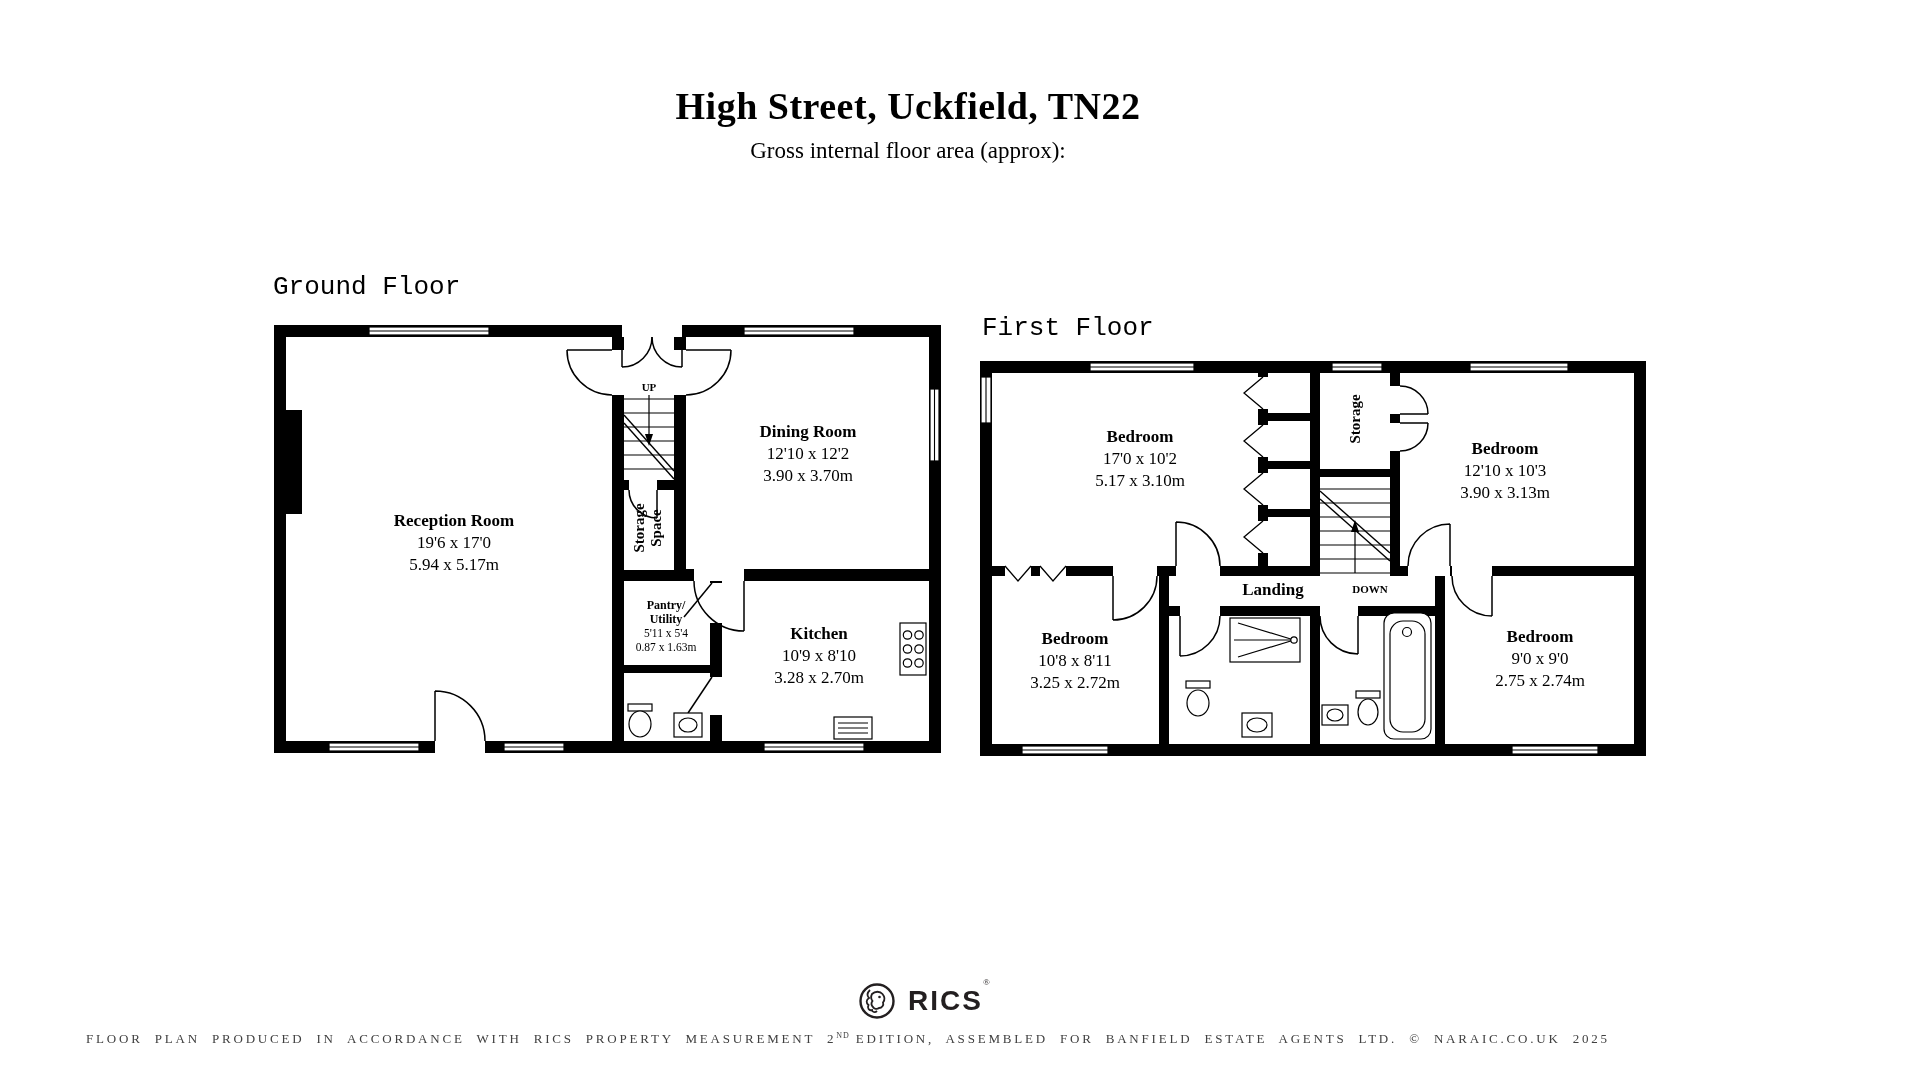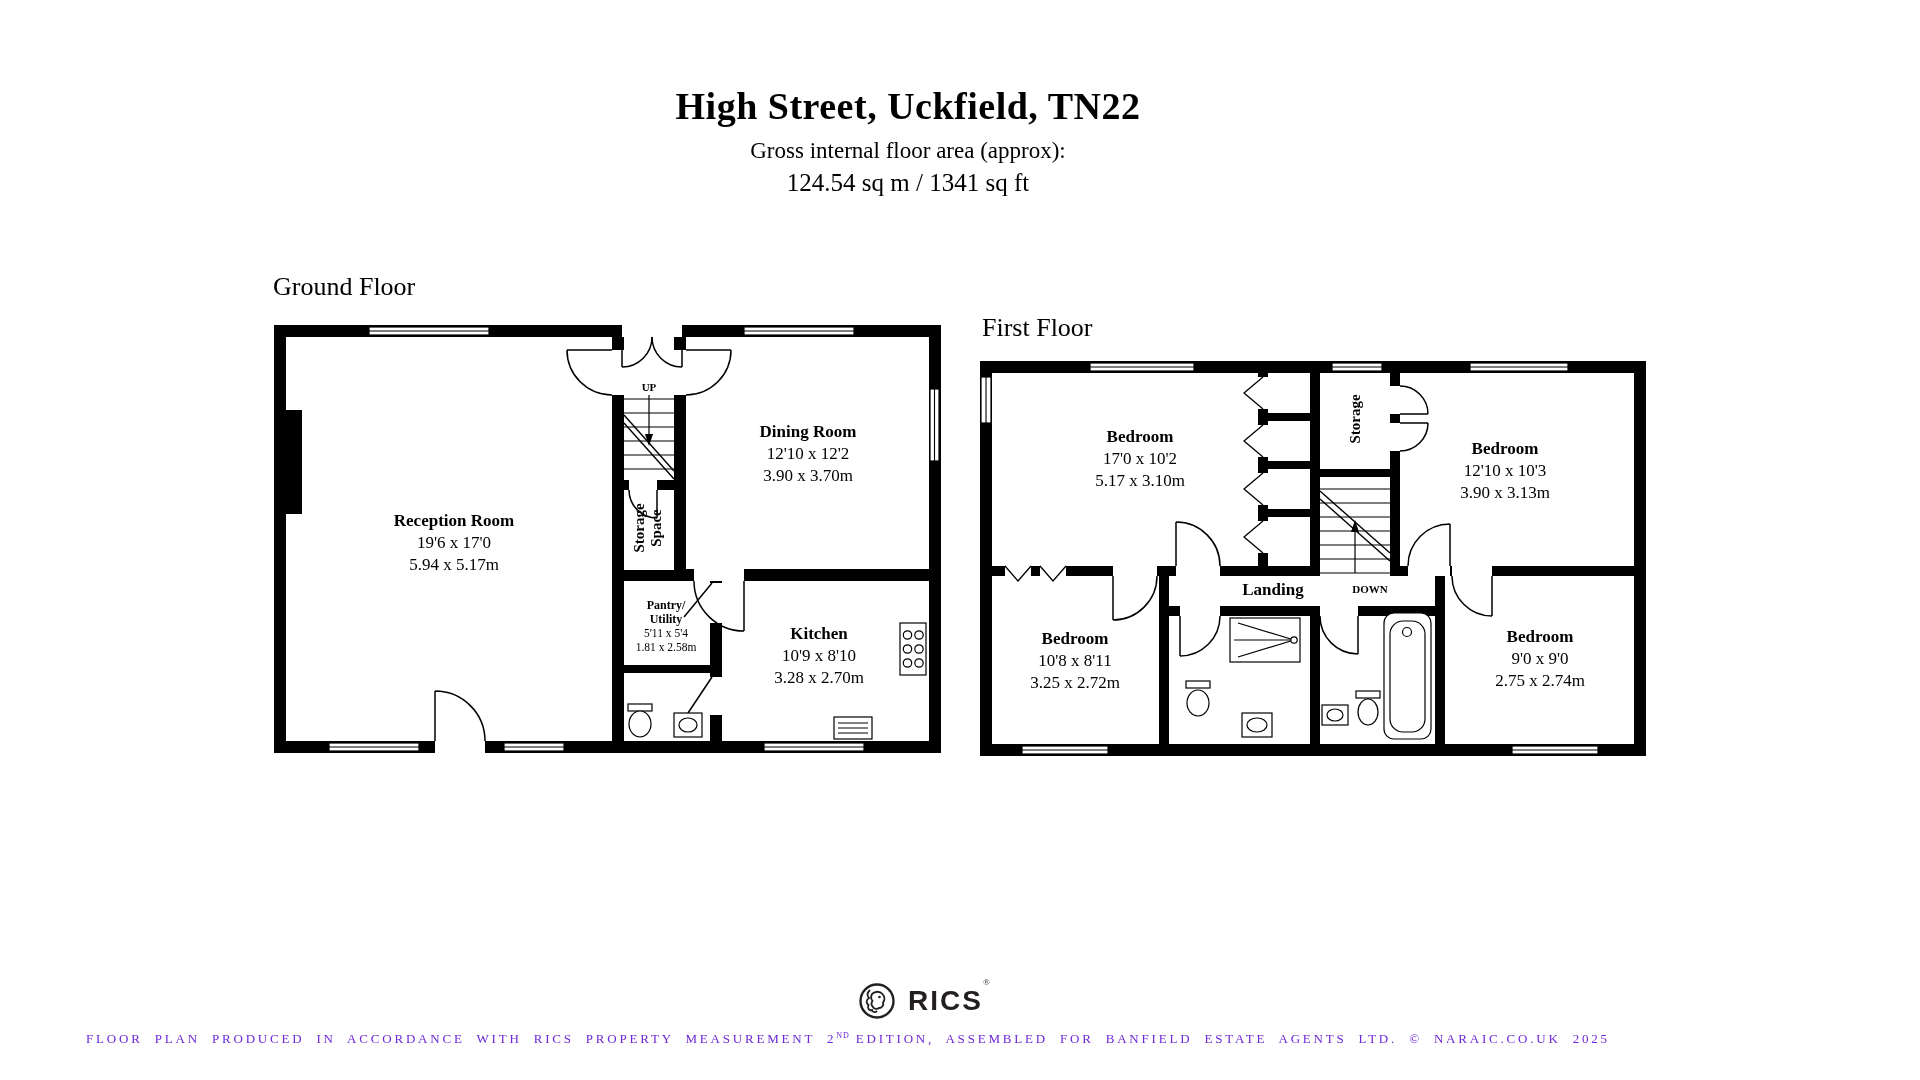--- a/index.html
+++ b/index.html
@@ -3,54 +3,53 @@
 <meta charset="utf-8">
 <style>
   html,body{margin:0;padding:0;background:#fff;}
   .page{position:relative;width:1920px;height:1080px;background:#ffffff;overflow:hidden;
         font-family:"Liberation Serif", serif;color:#000;}
   .header{position:absolute;left:908px;top:84px;transform:translateX(-50%);
           width:1000px;text-align:center;}
   .title{font-size:38px;font-weight:bold;letter-spacing:0.5px;}
   .subtitle{font-size:23px;margin-top:10px;}
   .area{font-size:25px;margin-top:5px;}
-  .floor-label{position:absolute;font-size:26px;}
+  .floor-label{position:absolute;font-size:26px;font-family:Liberation Mono, monospace;}
   .plan{position:absolute;}
   .plan svg{position:absolute;left:0;top:0;}
   .room-label{position:absolute;transform:translate(-50%,-50%);text-align:center;
               font-size:17px;line-height:22px;white-space:nowrap;}
   .room-label .rname{font-weight:bold;}
   .room-label-sm{position:absolute;transform:translate(-50%,-50%);text-align:center;
               font-size:12px;line-height:14px;white-space:nowrap;}
   .room-label-sm .rname{font-weight:bold;}
   .room-label-sm .rdim{font-size:11.5px;}
   .vlabel{position:absolute;transform:translate(-50%,-50%) rotate(-90deg);
           text-align:center;font-weight:bold;font-size:15px;line-height:17px;white-space:nowrap;}
   .stair-label{position:absolute;transform:translate(-50%,-50%);
                font-weight:bold;font-size:11px;white-space:nowrap;}
   .landing-label{position:absolute;transform:translate(-50%,-50%);
                font-weight:bold;font-size:17px;white-space:nowrap;}
   .footer-logo{position:absolute;left:858px;top:982px;display:flex;align-items:center;gap:12px;}
   .rics-word{font-family:"Liberation Sans", sans-serif;font-weight:bold;font-size:28px;
              letter-spacing:2px;color:#231f20;}
   .rics-reg{font-size:9px;vertical-align:top;position:relative;top:-8px;color:#231f20;}
   .disclaimer{position:absolute;left:0;top:1031px;width:1696px;text-align:center;
-              font-size:13px;letter-spacing:2.8px;word-spacing:6px;color:#6d28d9;}
+              font-size:13px;letter-spacing:2.8px;word-spacing:6px;color:#404040;}
   .disclaimer sup{font-size:8px;letter-spacing:1px;}
   .d2{margin-left:0.45em;}
 </style>
 </head>
 <body>
 
 <div class="page">
 
   <div class="header">
     <div class="title">High Street, Uckfield, TN22</div>
     <div class="subtitle">Gross internal floor area (approx):</div>
-    <div class="area">124.54 sq m / 1341 sq ft</div>
   </div>
 
   <div class="floor-label" style="left:273px;top:272px;">Ground Floor</div>
 
   <div class="plan" style="left:274px;top:325px;width:667px;height:428px;">
     <svg width="667" height="428" viewBox="0 0 667 428">
 
       <g fill="#000000">
         <rect x="0" y="0" width="667" height="12"></rect>
         <rect x="0" y="416" width="667" height="12"></rect>
@@ -160,21 +159,21 @@
     </div>
     <div class="room-label" style="left:545px;top:331px;">
       <div class="rname">Kitchen</div>
       <div class="rdim">10'9 x 8'10</div>
       <div class="rdim">3.28 x 2.70m</div>
     </div>
     <div class="room-label-sm" style="left:392px;top:301px;">
       <div class="rname">Pantry/</div>
       <div class="rname">Utility</div>
       <div class="rdim">5'11 x 5'4</div>
-      <div class="rdim">1.81 x 2.58m</div>
+      <div class="rdim">0.87 x 1.63m</div>
     </div>
     <div class="vlabel" style="left:374px;top:203px;">
       <div>Storage</div>
       <div>Space</div>
     </div>
     <div class="stair-label" style="left:375px;top:62px;">UP</div>
   </div>
 
   <div class="floor-label" style="left:982px;top:313px;">First Floor</div>
 

